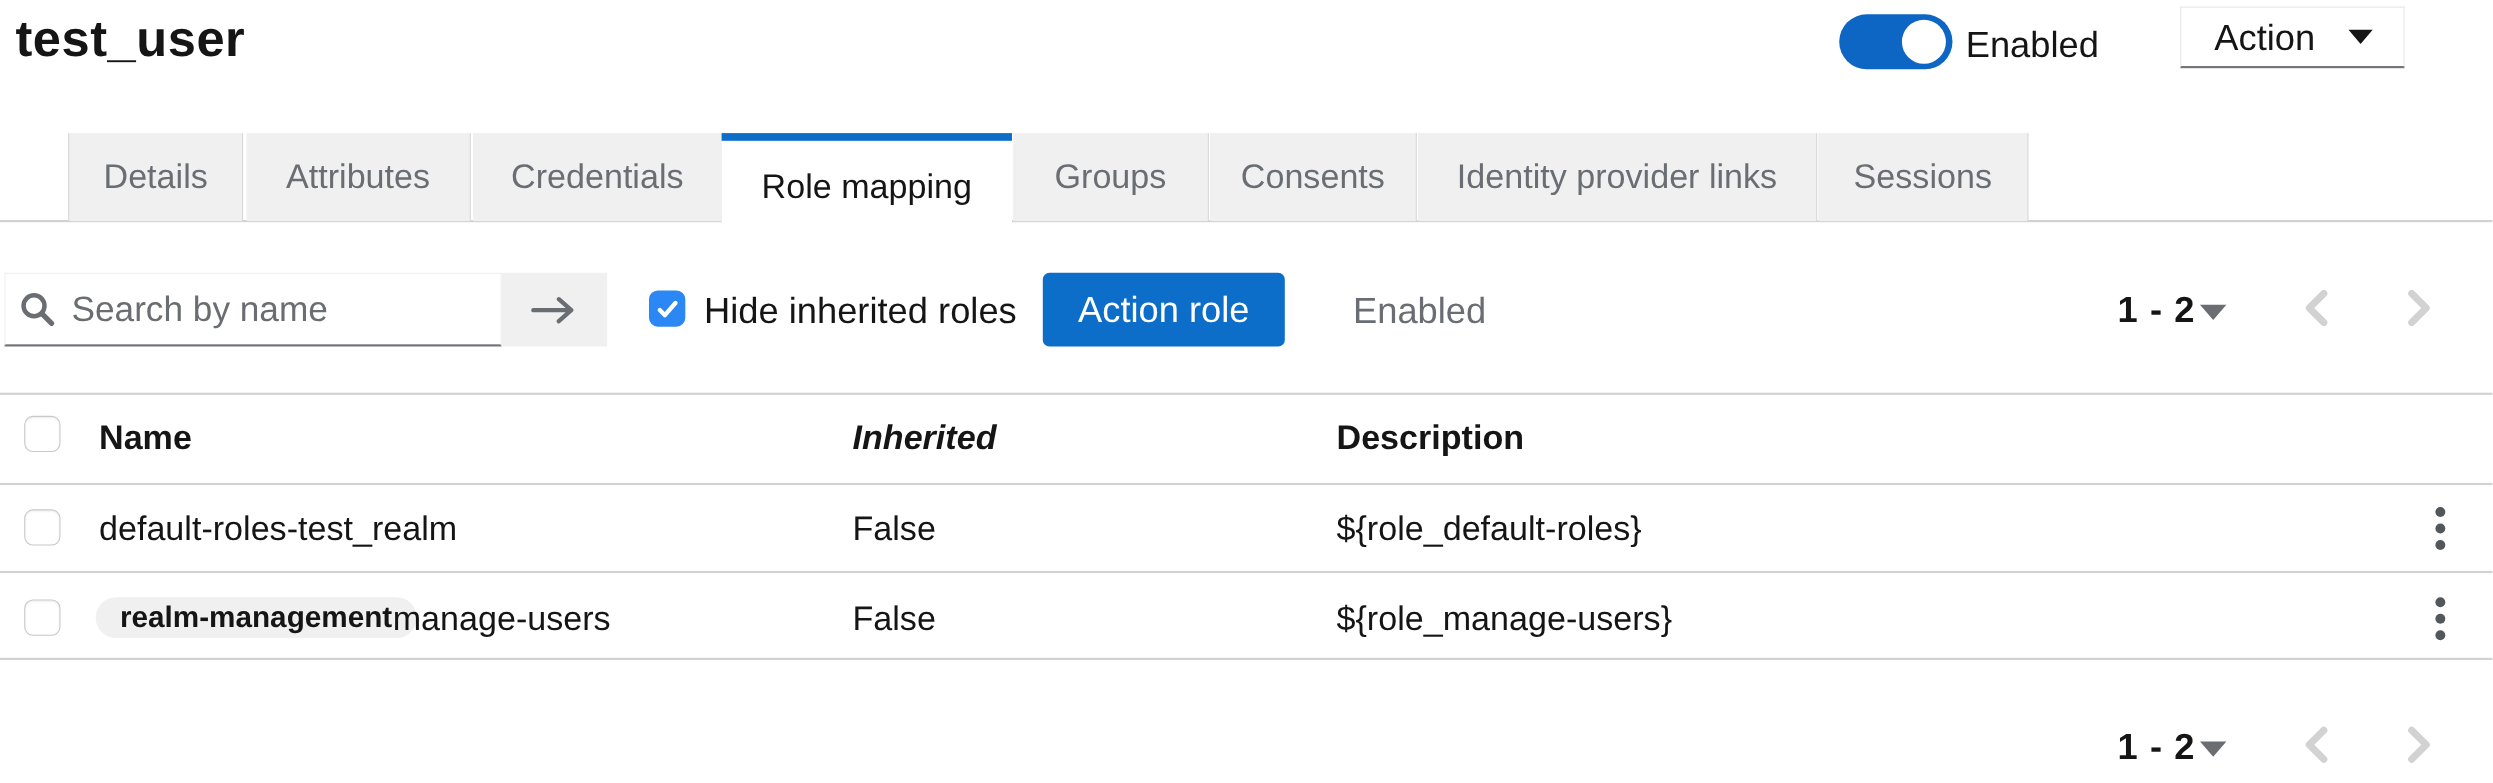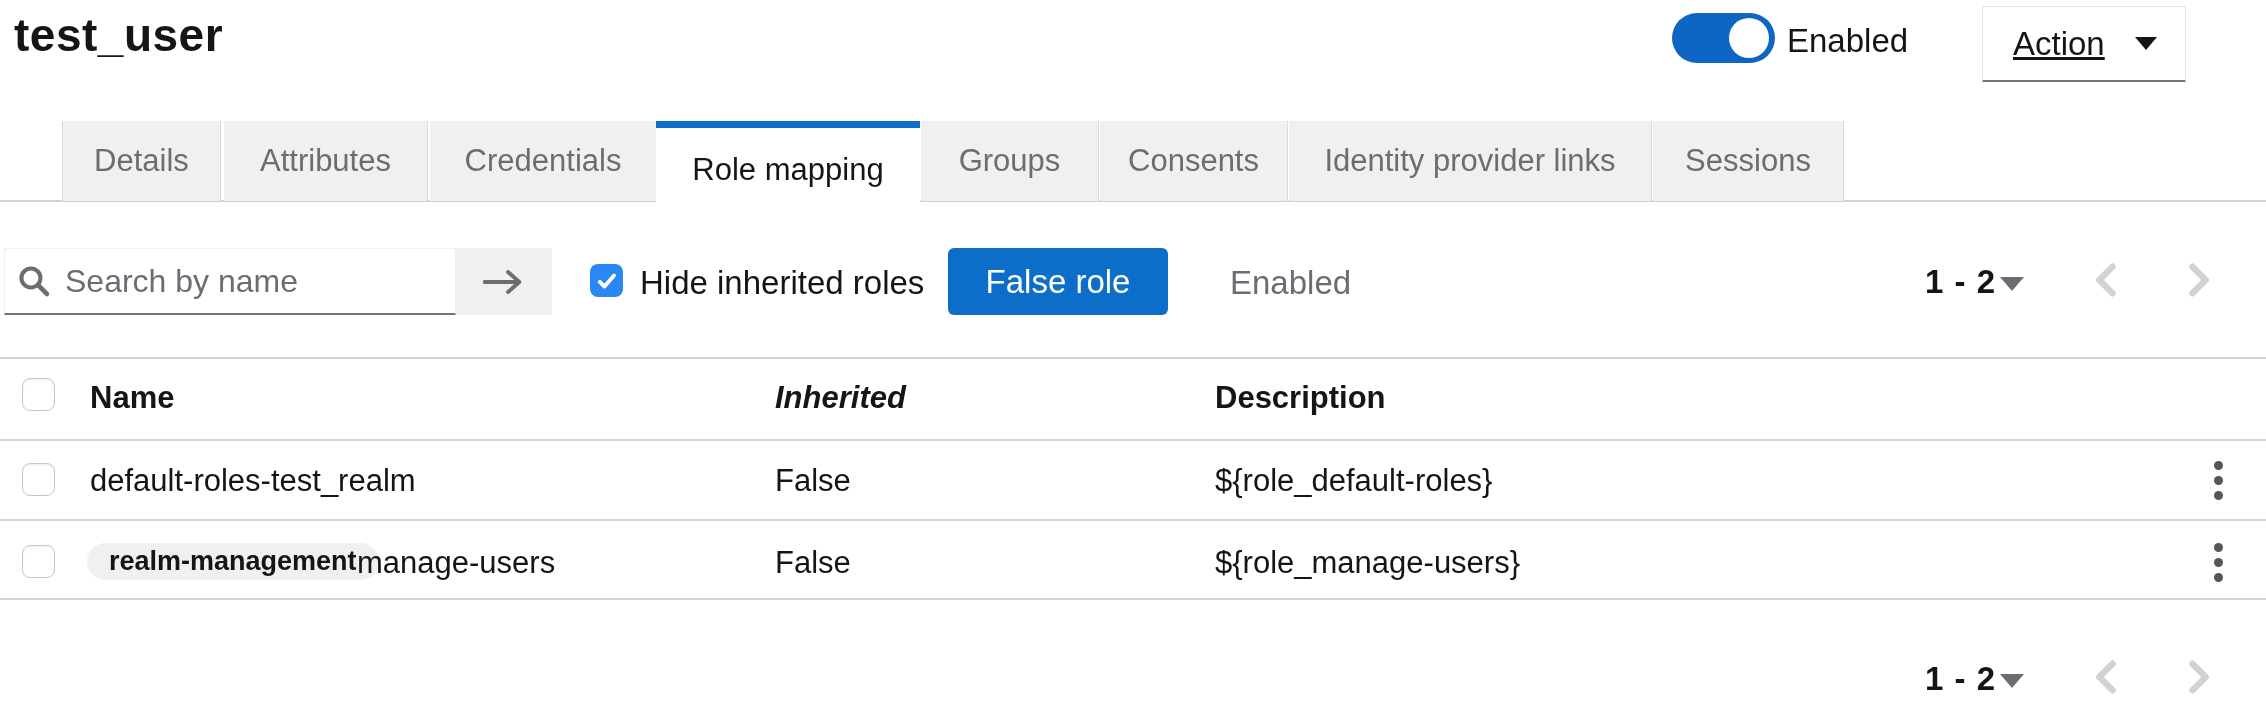--- a/index.html
+++ b/index.html
@@ -8,24 +8,24 @@
   .abs { position:absolute; }
   #stage { position:relative; width:2266px; height:712px; background:#fff; }
 
   
   .page-title { left:14px; top:8px; font-size:46px; font-weight:700; letter-spacing:.5px; }
   .toggle { left:1672px; top:13px; width:103px; height:50px; border-radius:25px;
             background:#0d66c4; cursor:pointer; }
   .toggle .knob { position:absolute; top:5px; left:57px; width:40px; height:40px;
                   border-radius:50%; background:#fff; }
   .enabled-label { left:1787px; top:22px; font-size:33px; color:#151515; }
-  .action-btn { left:1982px; top:6px; width:204px; height:76px; background:#fff;
+  .action-btn { left:1982px; top:6px; width:204px; height:56px; background:#fff;
                 border:1px solid #e7e7e7; border-bottom:2px solid #72767b;
                 display:flex; align-items:center; justify-content:space-between;
-                padding:0 28px 0 30px; cursor:pointer;text-decoration:underline; }
+                padding:0 28px 0 30px; cursor:pointer; }
   .action-btn .lbl { font-size:33px; }
   .caret-down { width:0; height:0; border-left:11px solid transparent;
                 border-right:11px solid transparent; border-top:13px solid #151515; }
 
   
   .tabstrip-line { left:0; top:200px; width:2266px; height:2px; background:#d2d2d2; }
   .tab { top:121px; height:80px; background:#f0f0f0; color:#6a6e73; font-size:31px;
          display:flex; align-items:center; justify-content:center; cursor:pointer;
          border-right:1px solid #d9d9d9; }
   .tab.first { border-left:1px solid #d9d9d9; }
@@ -129,21 +129,21 @@
     </svg>
   </div>
 
   <div class="abs checkbox-checked">
     <svg width="24" height="24" viewBox="0 0 16 16">
       <path d="M3.2 8.6l3.1 3.1 6.4-7.4" fill="none" stroke="#fff" stroke-width="2.6" stroke-linecap="round" stroke-linejoin="round"></path>
     </svg>
   </div>
   <div class="abs hide-roles-label">Hide inherited roles</div>
 
-  <button class="abs assign-btn">False role</button>
+  <button class="abs assign-btn">Action role</button>
   <div class="abs unassign">Enabled</div>
 
   <div class="abs pag-range" style="left:1925px; top:263px;">1 - 2</div>
   <div class="abs pag-caret" style="left:2000px; top:277px;"></div>
   <div class="abs chev" style="left:2085px; top:260px;">
     <svg width="26" height="34" viewBox="0 0 12 18">
       <path d="M10 2L3 9l7 7" fill="none" stroke="#d2d2d2" stroke-width="3.4" stroke-linecap="round" stroke-linejoin="round"></path>
     </svg>
   </div>
   <div class="abs chev" style="left:2180px; top:260px;">

